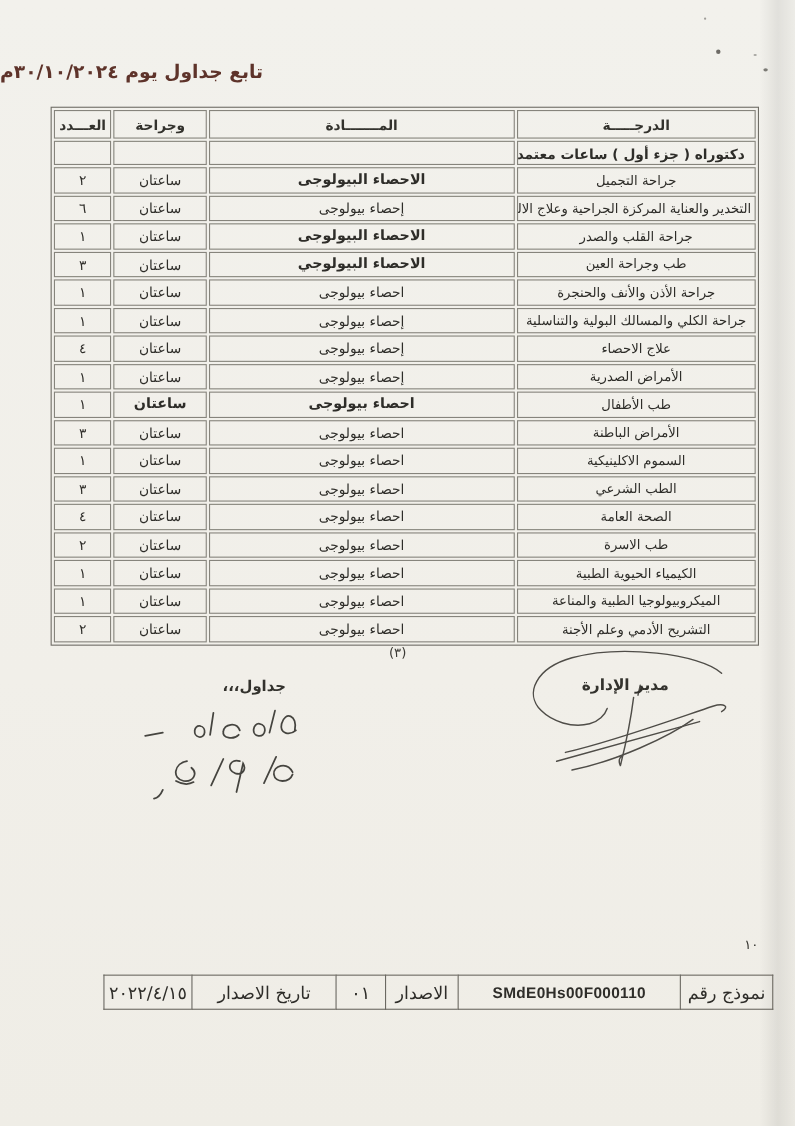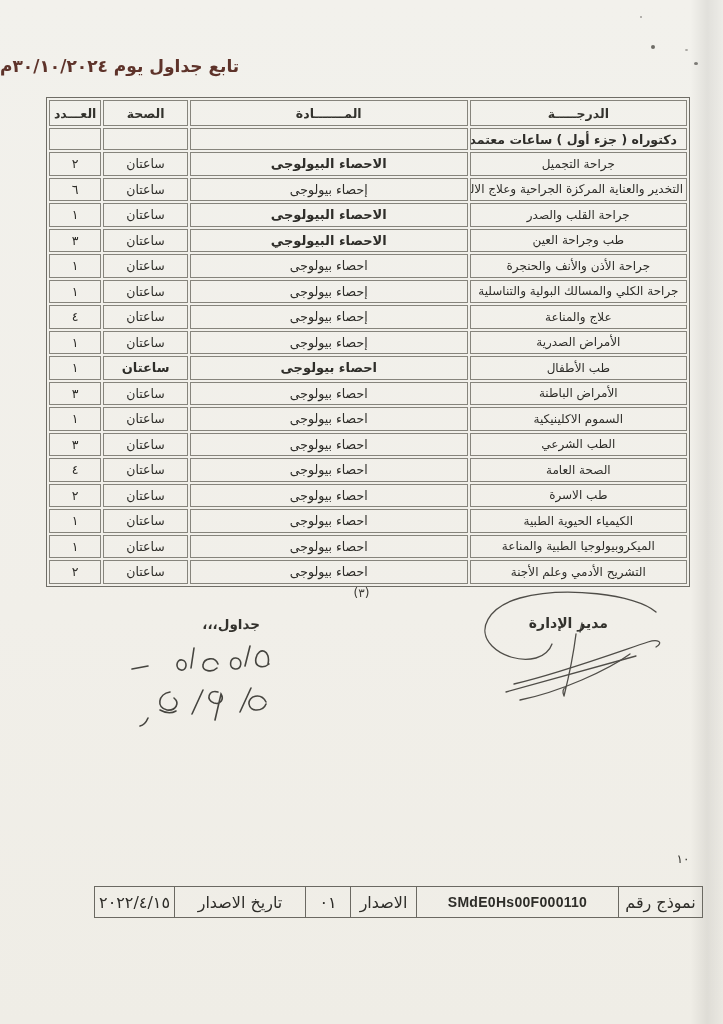--- a/index.html
+++ b/index.html
@@ -91,21 +91,21 @@
     <colgroup>
       <col style="width:216px">
         <col style="width:276px">
         <col style="width:84px">
         <col style="width:52px">
     </colgroup>
     <thead>
       <tr>
         <th>الدرجـــــة</th>
         <th>المـــــــادة</th>
-        <th>الصحة</th>
+        <th>وجراحة</th>
         <th>العـــدد</th>
       </tr>
       <tr class="subhead">
         <td class="deg">دكتوراه ( جزء أول ) ساعات معتمدة</td>
         <td></td>
         <td></td>
         <td></td>
       </tr>
     </thead>
     <tbody>
@@ -139,21 +139,21 @@
           <td>ساعتان</td>
           <td>١</td>
         </tr>
         <tr>
           <td class="deg">جراحة الكلي والمسالك البولية والتناسلية</td>
           <td>إحصاء بيولوجى</td>
           <td>ساعتان</td>
           <td>١</td>
         </tr>
         <tr>
-          <td class="deg">علاج والمناعة</td>
+          <td class="deg">علاج الاحصاء</td>
           <td>إحصاء بيولوجى</td>
           <td>ساعتان</td>
           <td>٤</td>
         </tr>
         <tr>
           <td class="deg">الأمراض الصدرية</td>
           <td>إحصاء بيولوجى</td>
           <td>ساعتان</td>
           <td>١</td>
         </tr>

